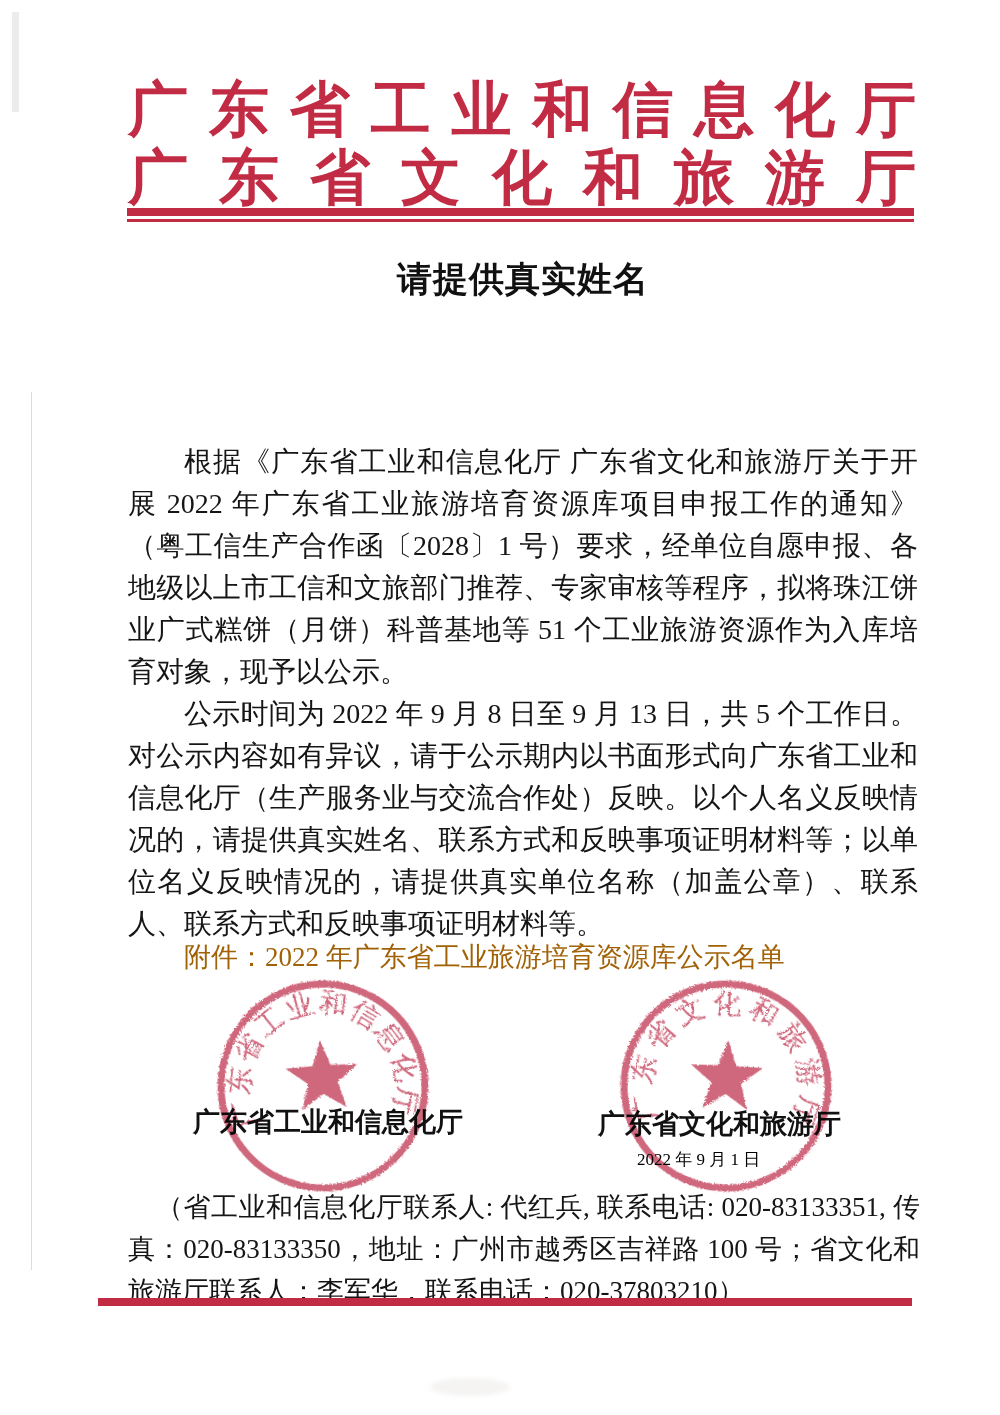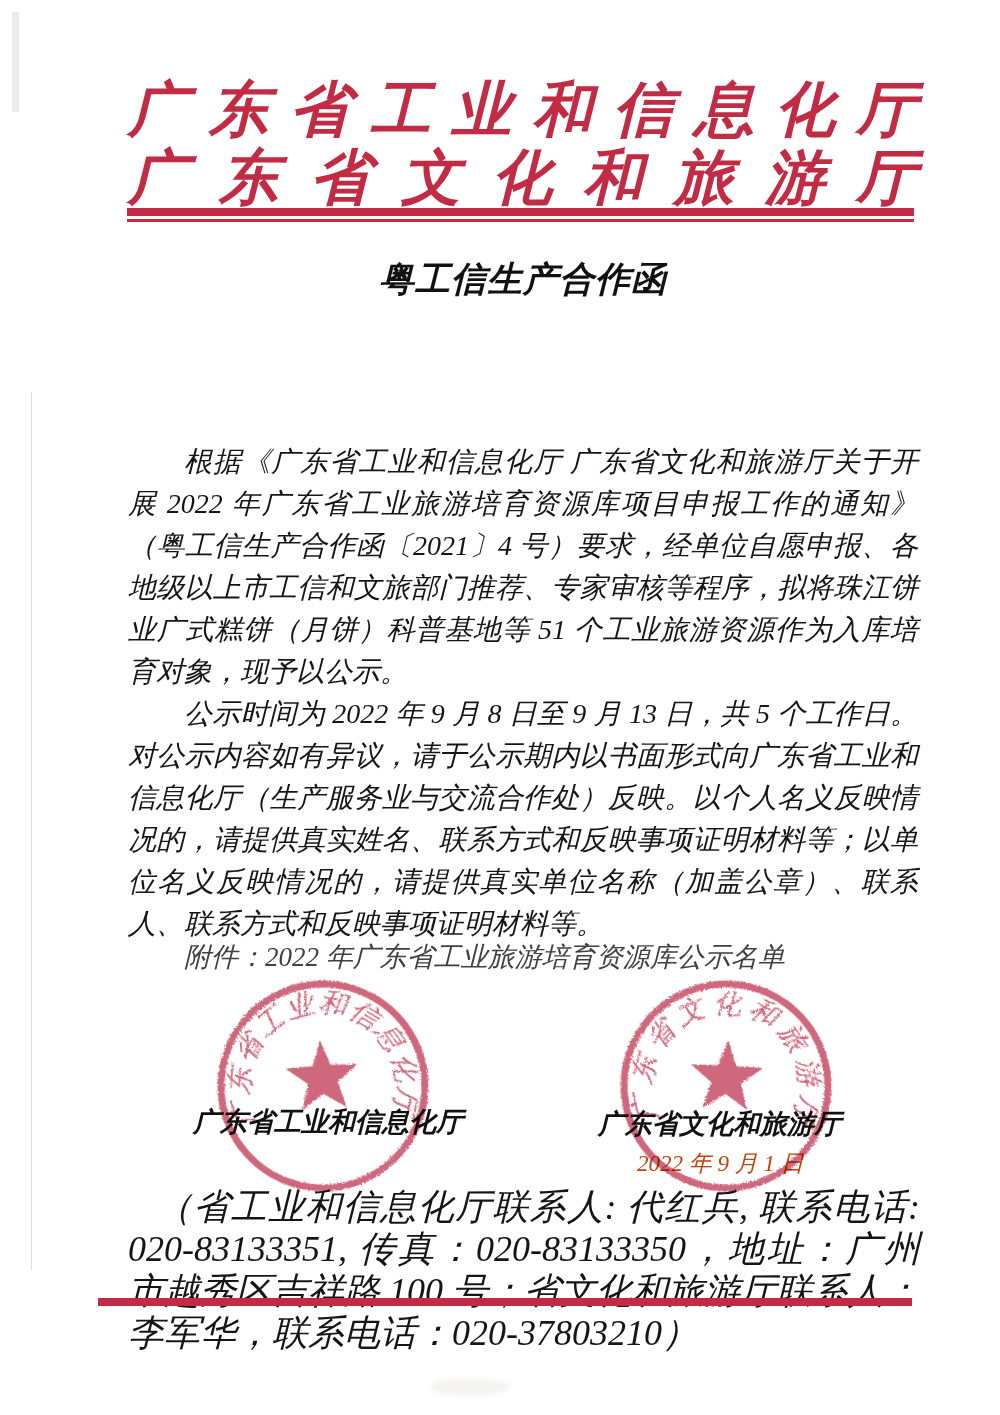--- a/index.html
+++ b/index.html
@@ -1,19 +1,19 @@
 <!DOCTYPE html>
 <html style="--accent-red: #c22b44; --seal-ink: #c9536b; --text: #1c1c1c;"><head>
 <meta charset="utf-8">
 <style>
   html,body { margin:0; padding:0; background:#ffffff; }
   .page {
     position:relative; width:992px; height:1415px; background:#ffffff;
     font-family:"Liberation Serif","DejaVu Serif",serif;
-    color:var(--text,#1c1c1c); overflow:hidden;font-style:italic;
+    color:var(--text,#1c1c1c); overflow:hidden;
   }
   
   .scan-edge-line { position:absolute; left:31px; top:392px; width:1px; height:878px; background:#dcdcdc; }
   .scan-smudge-top { position:absolute; left:12px; top:12px; width:7px; height:100px; background:#ececec; }
   .scan-smudge-bottom { position:absolute; left:430px; top:1378px; width:80px; height:18px; background:#f5f4f3; border-radius:50%; filter:blur(2px); }
 
   
   .letterhead { position:absolute; left:128px; top:76px; width:788px;
     color:var(--accent-red,#c22b44); font-weight:bold; font-size:60px; line-height:68px; }
   .lh-line { text-align:justify; text-align-last:justify; white-space:nowrap; }
@@ -25,38 +25,38 @@
   .doc-title { position:absolute; left:105px; top:258px; width:836px;
     text-align:center; font-weight:bold; font-size:35px; line-height:44px;
     color:#111; letter-spacing:1px;
     font-family:"Liberation Serif","DejaVu Serif",serif; }
 
   
   .body-text { position:absolute; left:128px; top:441px; width:790px;
     font-size:28px; line-height:42px; text-align:justify; text-justify:inter-character; color:#151515; }
   .body-text p { margin:0; text-indent:56px; }
 
-  .attachment { position:absolute; left:184px; top:936px; font-size:27px; line-height:42px; color:#404040; }
+  .attachment { position:absolute; left:184px; top:936px; font-size:27px; line-height:42px; color:#a16207; }
 
   
   .sig { position:absolute; font-size:27px; font-weight:600; color:#111; white-space:nowrap; }
   .sig-left  { left:193px; top:1104px; }
   .sig-right { left:598px; top:1106px; }
-  .sig-date  { position:absolute; left:637px; top:1148px; font-size:23px; color:#c2410c; white-space:nowrap; }
+  .sig-date  { position:absolute; left:637px; top:1148px; font-size:17px; color:#000000; white-space:nowrap; }
 
   
   .seal { position:absolute; width:240px; height:240px; color:var(--seal-ink,#c9536b);
     mix-blend-mode:multiply; opacity:0.88; }
   .seal-left  { left:203px; top:966px; transform:rotate(-4deg); }
   .seal-right { left:606px; top:966px; transform:rotate(3deg); }
   .seal text { font-family:"Liberation Serif","DejaVu Serif",serif; fill:currentColor; }
 
   
   .contact { position:absolute; left:128px; top:1186px; width:792px;
-    font-size:36px; line-height:42px; text-align:justify; text-justify:inter-character;
+    font-size:27px; line-height:42px; text-align:justify; text-justify:inter-character;
     text-indent:28px; color:#151515; }
 
   .bottom-rule { position:absolute; left:98px; top:1298px; width:814px; height:8px; background:var(--accent-red,#c22b44); }
 </style>
 </head>
 <body>
 
 <div class="page">
 
   <div class="scan-edge-line"></div>
@@ -64,25 +64,25 @@
   <div class="scan-smudge-bottom"></div>
 
   <div class="letterhead">
     <div class="lh-line">广东省工业和信息化厅</div>
     <div class="lh-line">广东省文化和旅游厅</div>
   </div>
   <div class="rule-thick"></div>
   <div class="rule-thin"></div>
 
   <div class="doc-title">
-    <div>粤工信生产合作函</div>
+    <div>请提供真实姓名</div>
   </div>
 
   <div class="body-text">
-    <p>根据《广东省工业和信息化厅 广东省文化和旅游厅关于开展 2022 年广东省工业旅游培育资源库项目申报工作的通知》（粤工信生产合作函〔2021〕4 号）要求，经单位自愿申报、各地级以上市工信和文旅部门推荐、专家审核等程序，拟将珠江饼业广式糕饼（月饼）科普基地等 51 个工业旅游资源作为入库培育对象，现予以公示。</p>
+    <p>根据《广东省工业和信息化厅 广东省文化和旅游厅关于开展 2022 年广东省工业旅游培育资源库项目申报工作的通知》（粤工信生产合作函〔2028〕1 号）要求，经单位自愿申报、各地级以上市工信和文旅部门推荐、专家审核等程序，拟将珠江饼业广式糕饼（月饼）科普基地等 51 个工业旅游资源作为入库培育对象，现予以公示。</p>
     <p>公示时间为 2022 年 9 月 8 日至 9 月 13 日，共 5 个工作日。对公示内容如有异议，请于公示期内以书面形式向广东省工业和信息化厅（生产服务业与交流合作处）反映。以个人名义反映情况的，请提供真实姓名、联系方式和反映事项证明材料等；以单位名义反映情况的，请提供真实单位名称（加盖公章）、联系人、联系方式和反映事项证明材料等。</p>
   </div>
 
   <div class="attachment">附件：2022 年广东省工业旅游培育资源库公示名单</div>
 
   <div class="sig sig-left">广东省工业和信息化厅</div>
   <div class="sig sig-right">广东省文化和旅游厅</div>
   <div class="sig-date">2022 年 9 月 1 日</div>
 
   <svg class="seal seal-left" viewBox="0 0 240 240">

